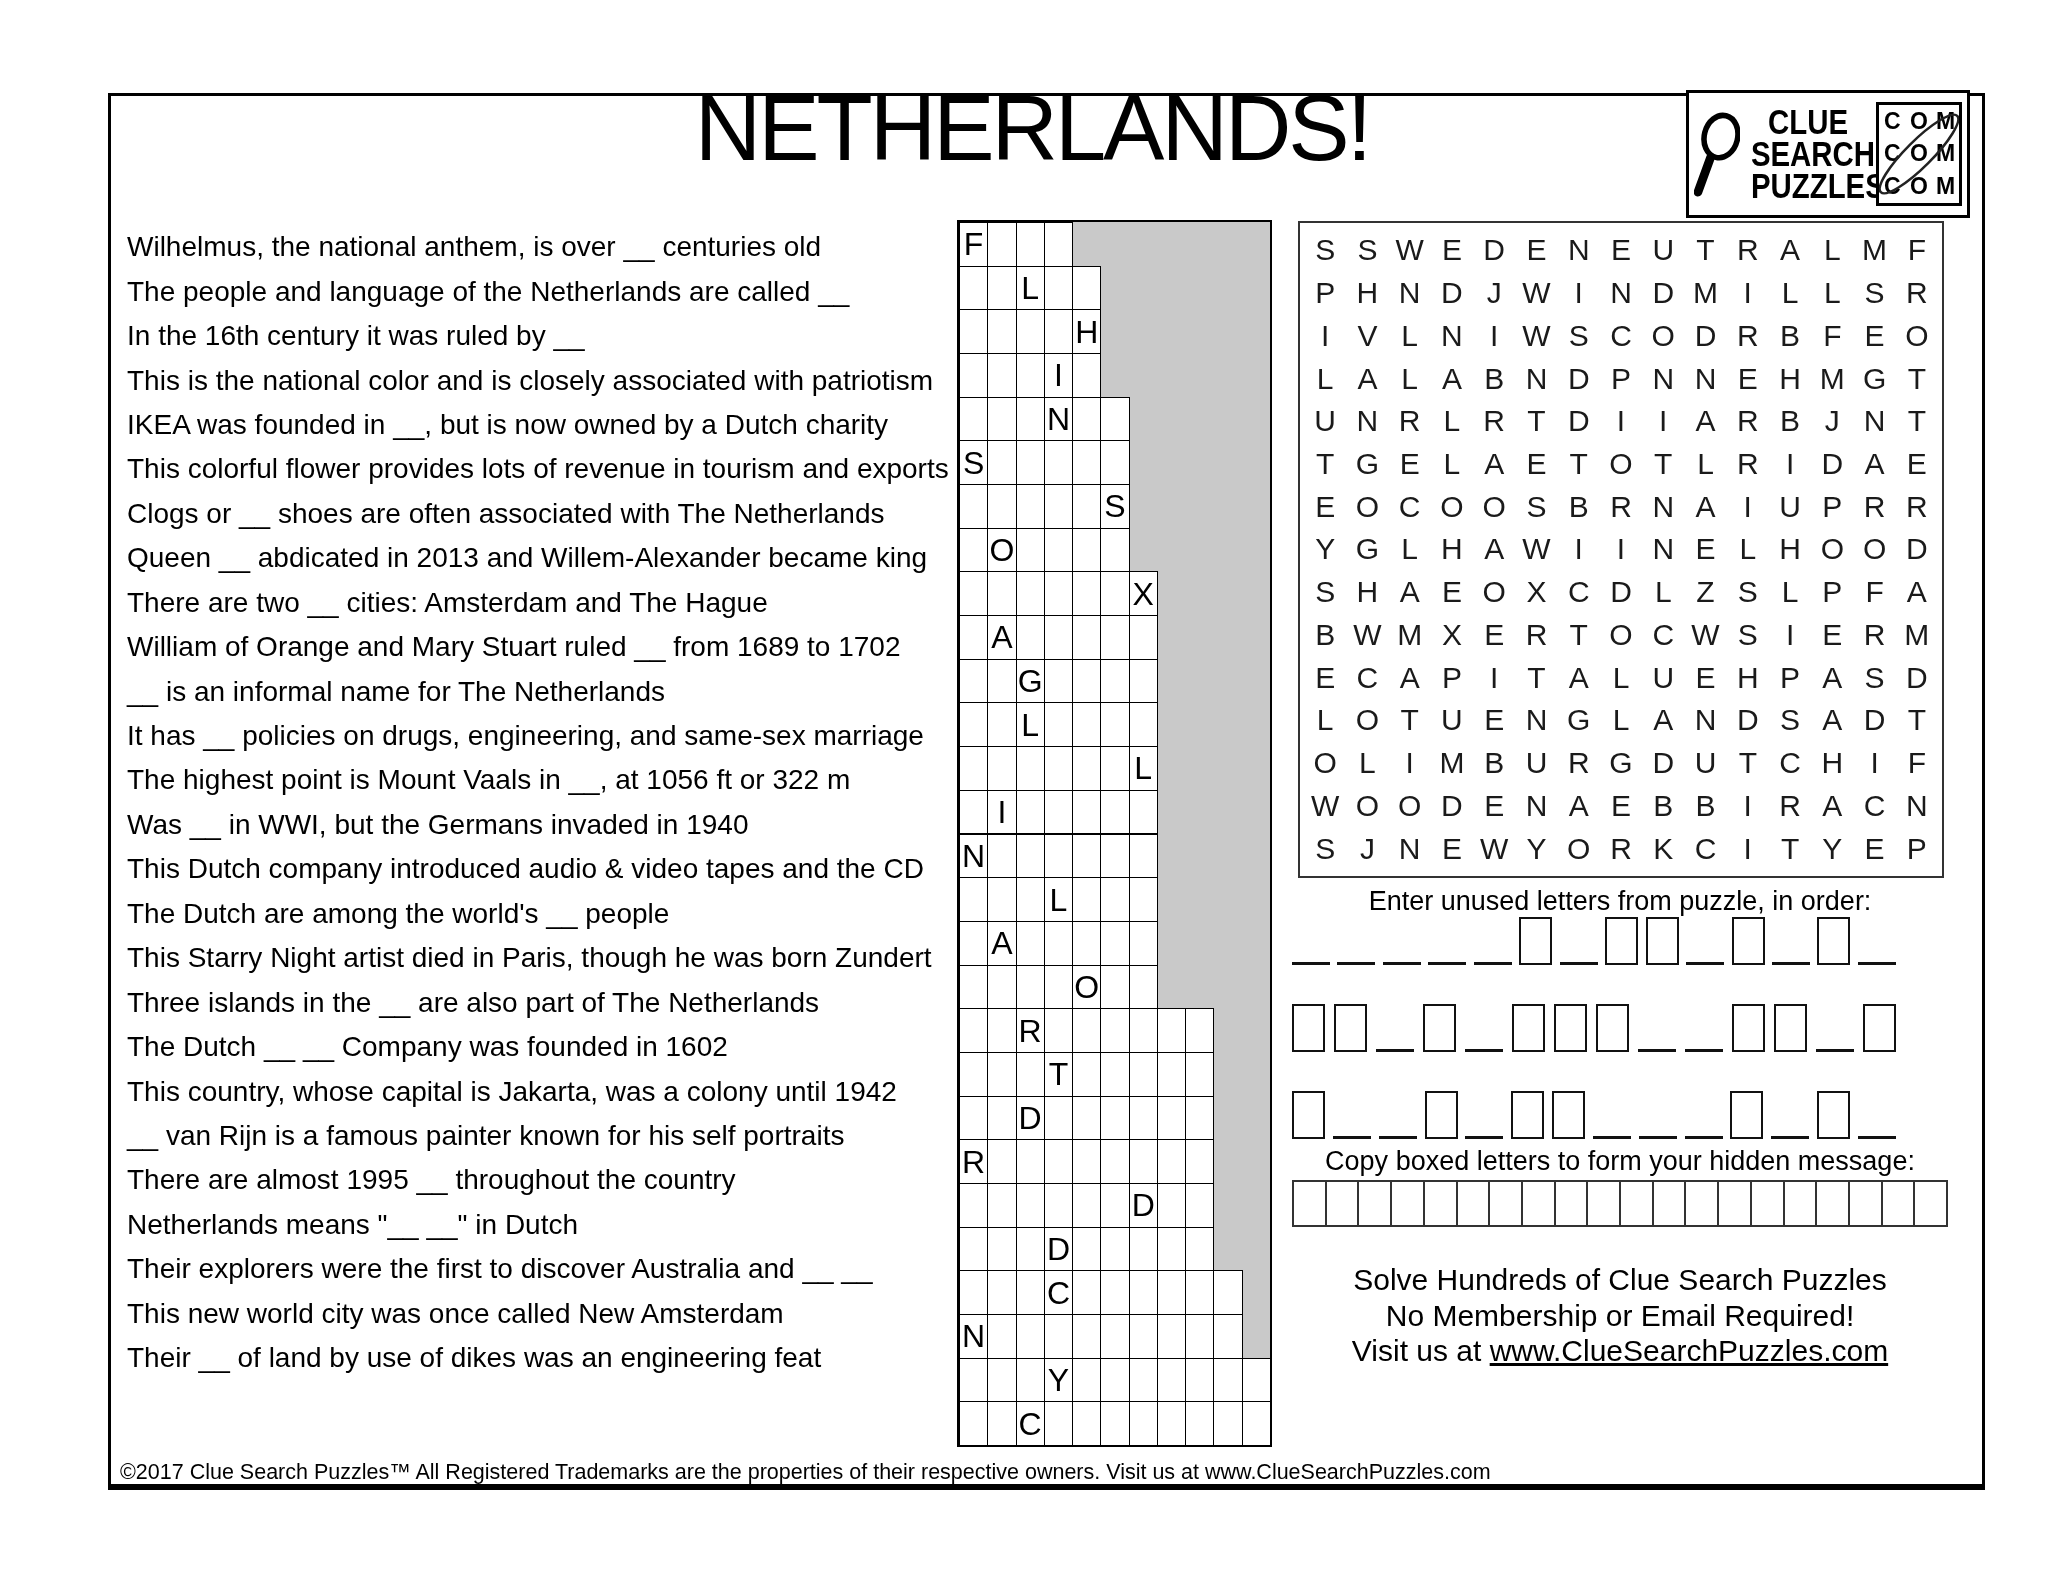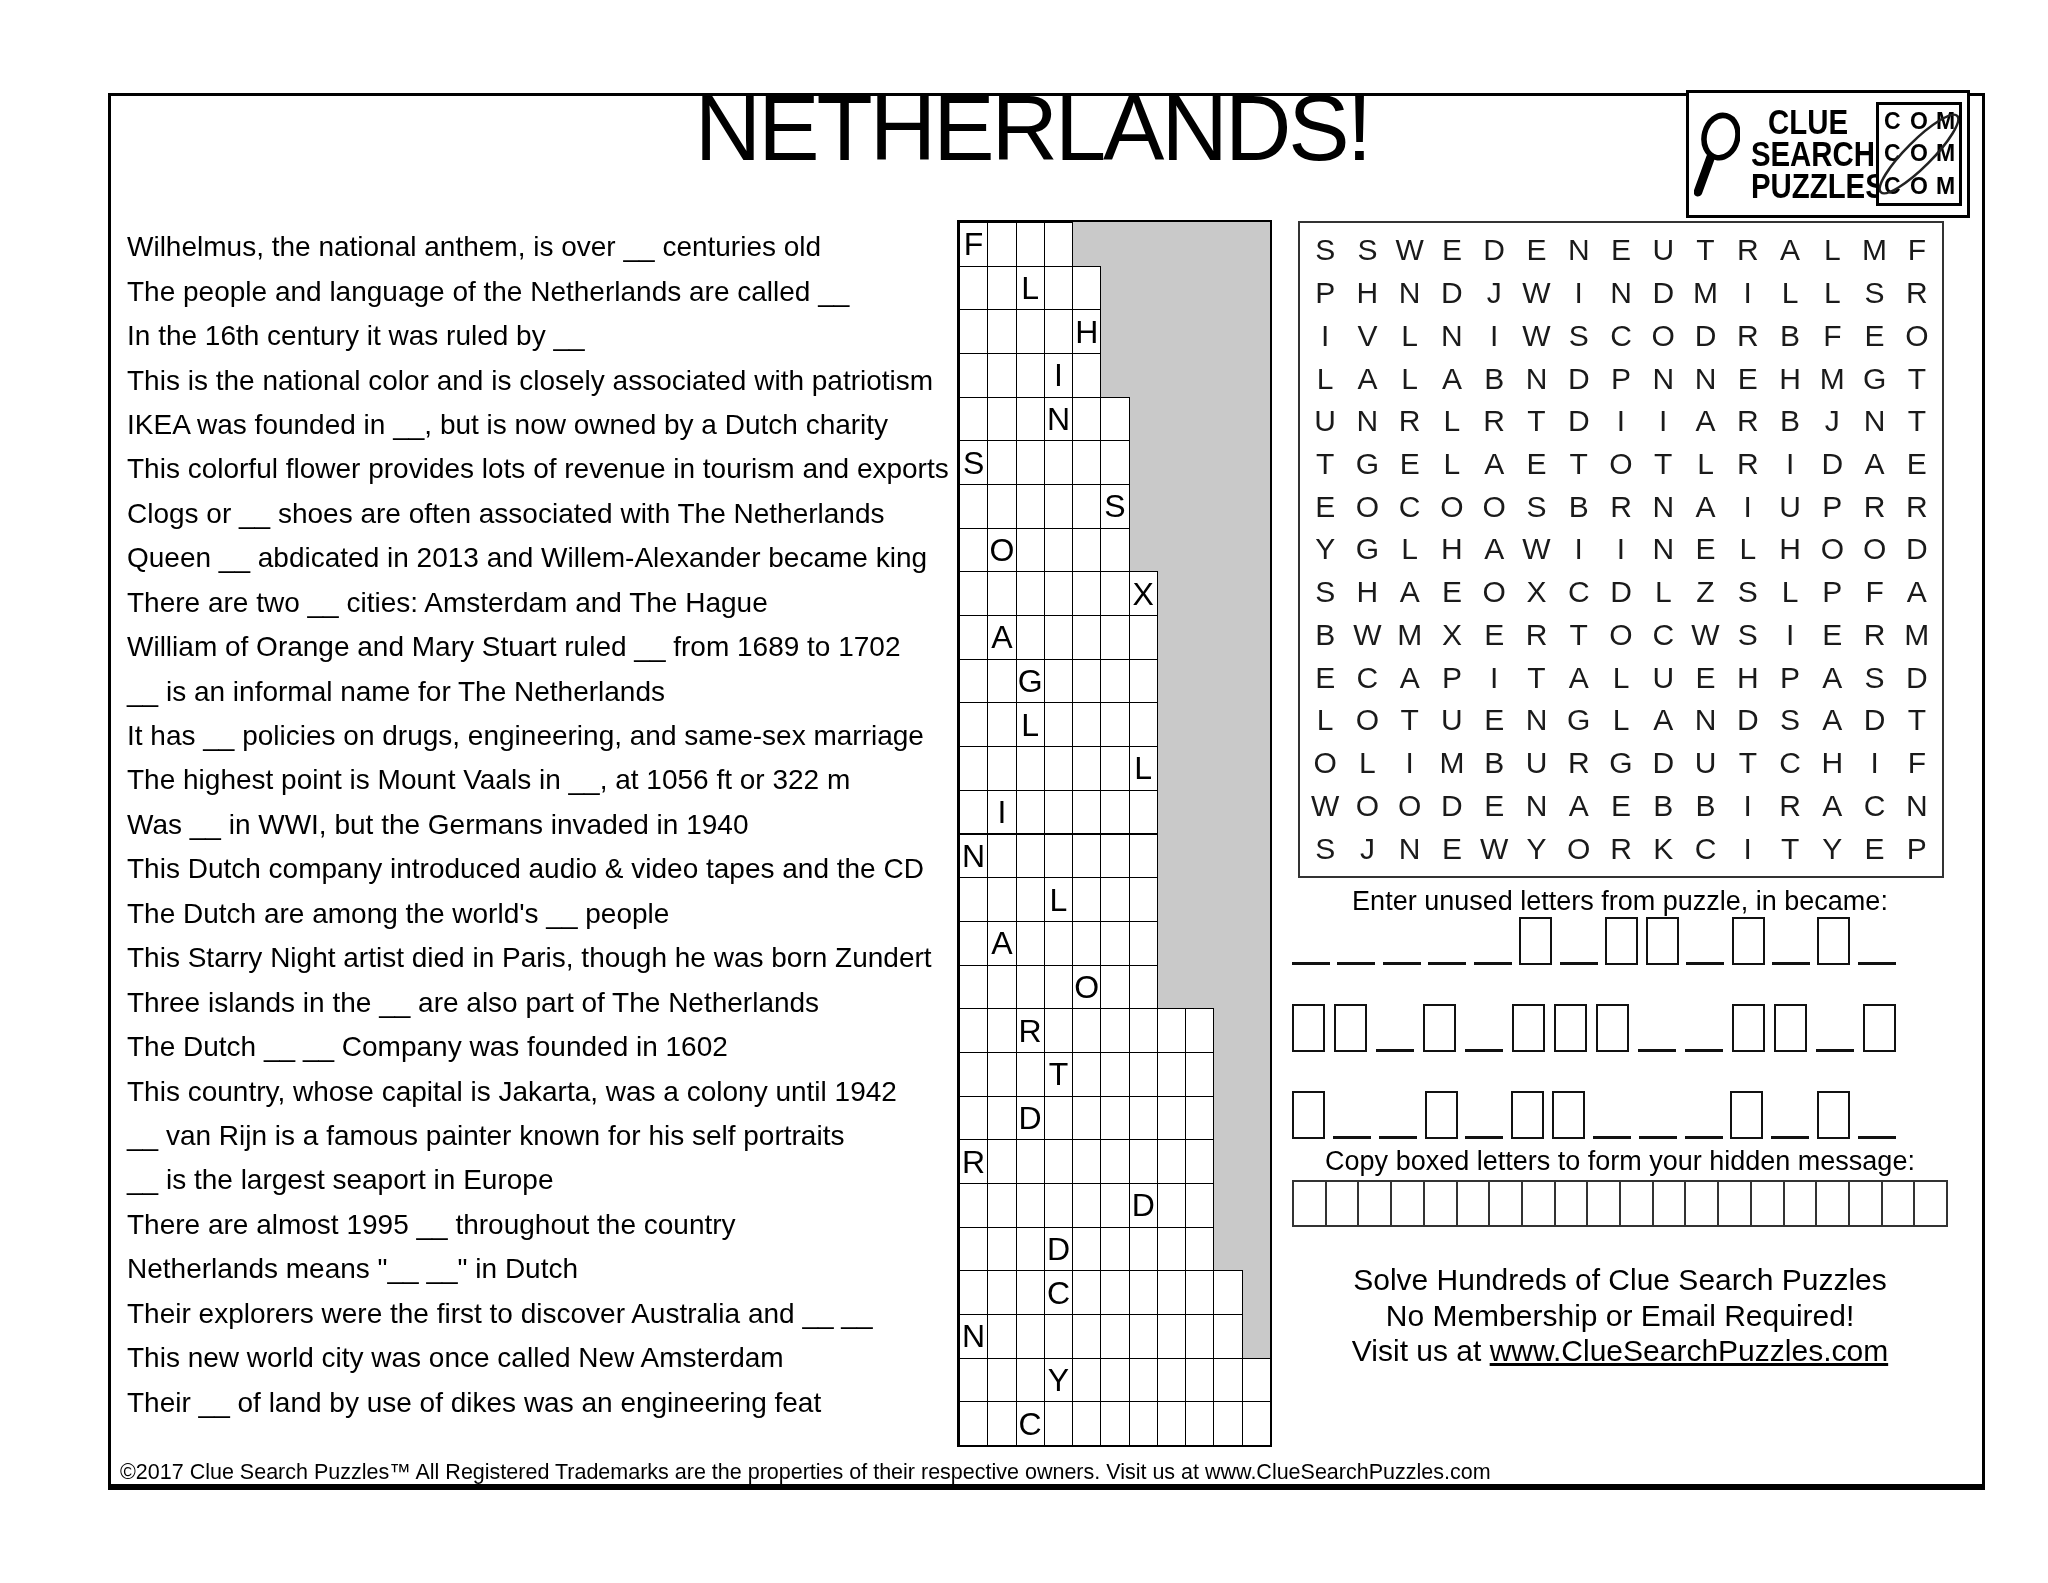--- a/index.html
+++ b/index.html
@@ -85,21 +85,20 @@
     <div class="clue">It has __ policies on drugs, engineering, and same-sex marriage</div>
     <div class="clue">The highest point is Mount Vaals in __, at 1056 ft or 322 m</div>
     <div class="clue">Was __ in WWI, but the Germans invaded in 1940</div>
     <div class="clue">This Dutch company introduced audio &amp; video tapes and the CD</div>
     <div class="clue">The Dutch are among the world's __ people</div>
     <div class="clue">This Starry Night artist died in Paris, though he was born Zundert</div>
     <div class="clue">Three islands in the __ are also part of The Netherlands</div>
     <div class="clue">The Dutch __ __ Company was founded in 1602</div>
     <div class="clue">This country, whose capital is Jakarta, was a colony until 1942</div>
     <div class="clue">__ van Rijn is a famous painter known for his self portraits</div>
-    <div class="clue">__ is the largest seaport in Europe</div>
     <div class="clue">There are almost 1995 __ throughout the country</div>
     <div class="clue">Netherlands means "__ __" in Dutch</div>
     <div class="clue">Their explorers were the first to discover Australia and __ __</div>
     <div class="clue">This new world city was once called New Amsterdam</div>
     <div class="clue">Their __ of land by use of dikes was an engineering feat</div>
   </div>
 
 <div class="crossword">
     <div class="xcell" style="left: 0px; top: 0px; width: 29.2727px; height: 44.6786px;">F</div>
     <div class="xcell" style="left: 28.2727px; top: 0px; width: 29.2727px; height: 44.6786px;"></div>
@@ -533,21 +532,21 @@
     <div class="wsletter">R</div>
     <div class="wsletter">K</div>
     <div class="wsletter">C</div>
     <div class="wsletter">I</div>
     <div class="wsletter">T</div>
     <div class="wsletter">Y</div>
     <div class="wsletter">E</div>
     <div class="wsletter">P</div>
   </div>
 
-<div class="rcol-label" style="top:886px">Enter unused letters from puzzle, in became:</div>
+<div class="rcol-label" style="top:886px">Enter unused letters from puzzle, in order:</div>
 <div class="slot-row" style="top:915px">
     <div class="slot-blank"></div>
     <div class="slot-blank"></div>
     <div class="slot-blank"></div>
     <div class="slot-blank"></div>
     <div class="slot-blank"></div>
     <div class="slot-box"></div>
     <div class="slot-blank"></div>
     <div class="slot-box"></div>
     <div class="slot-box"></div>

